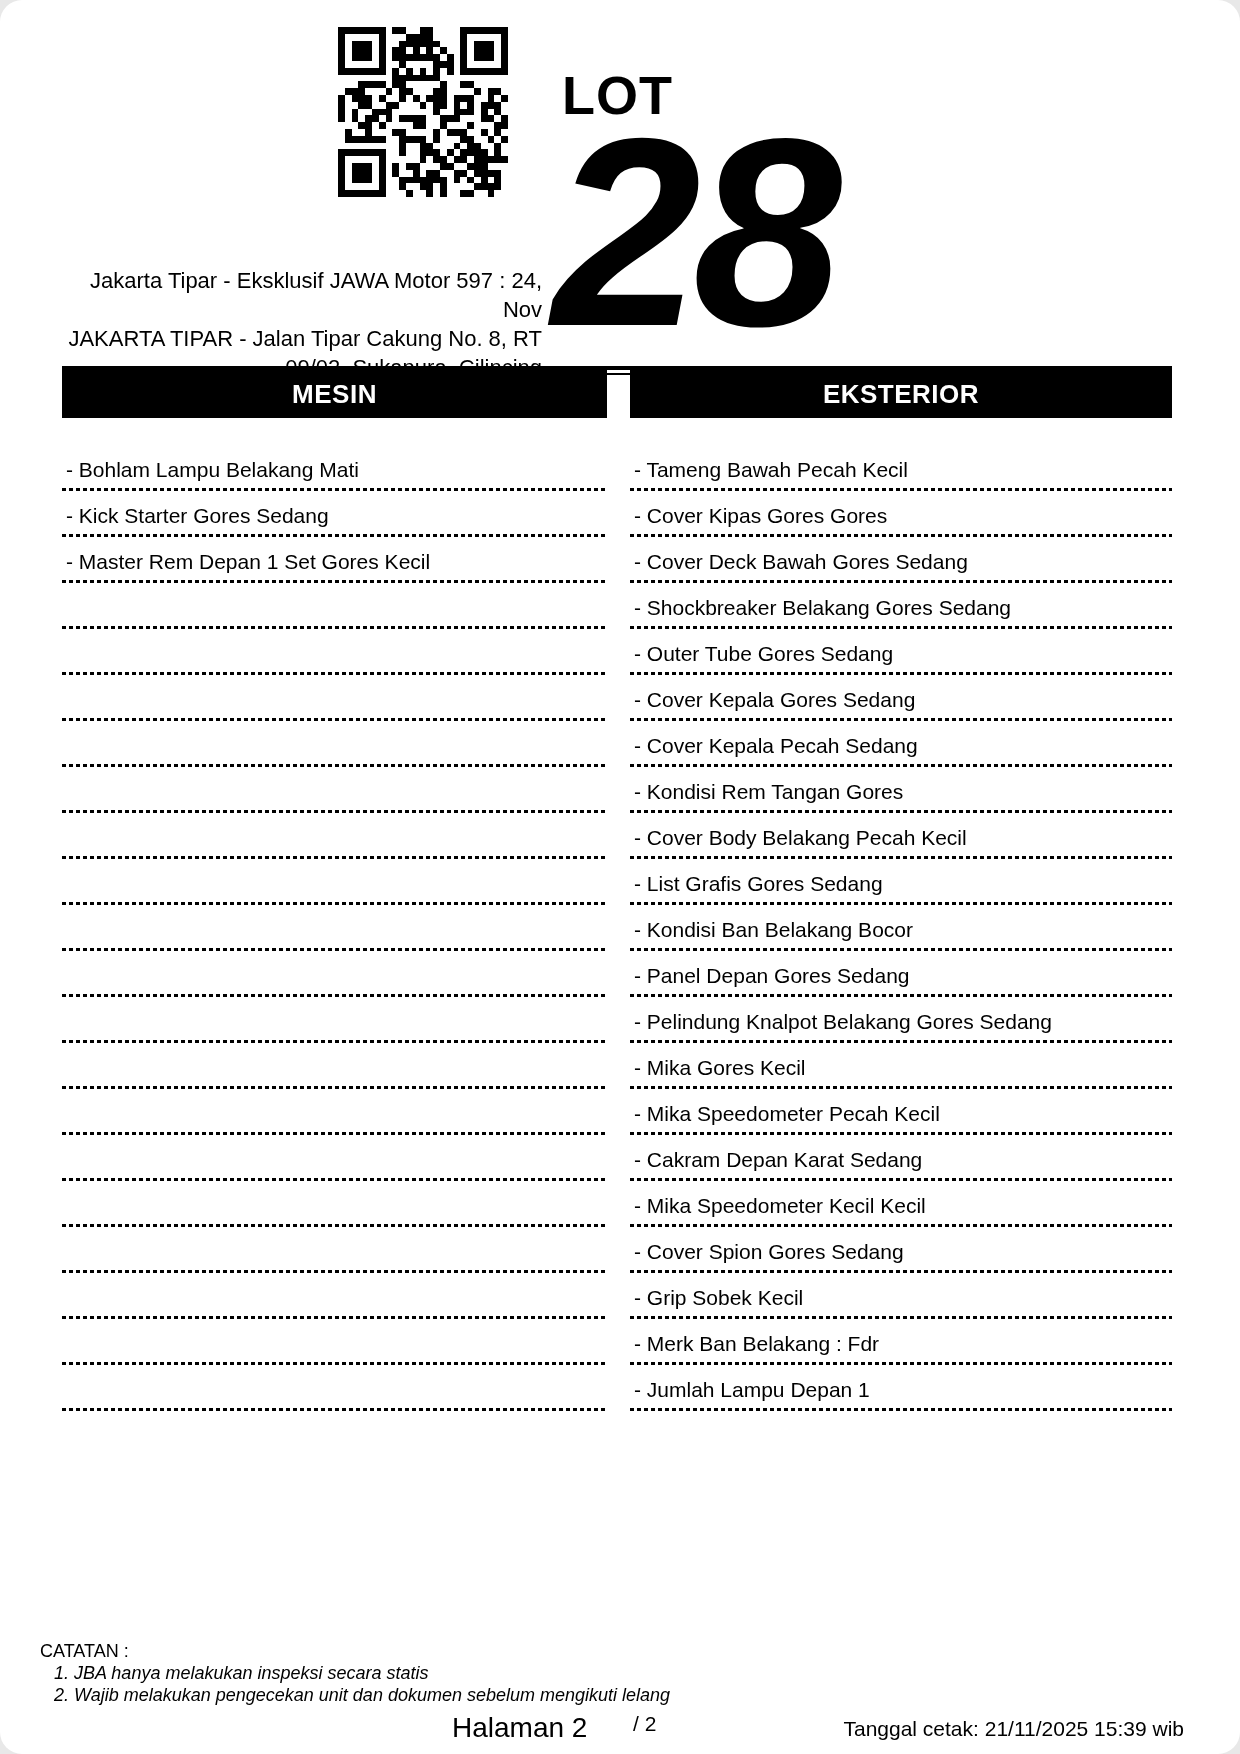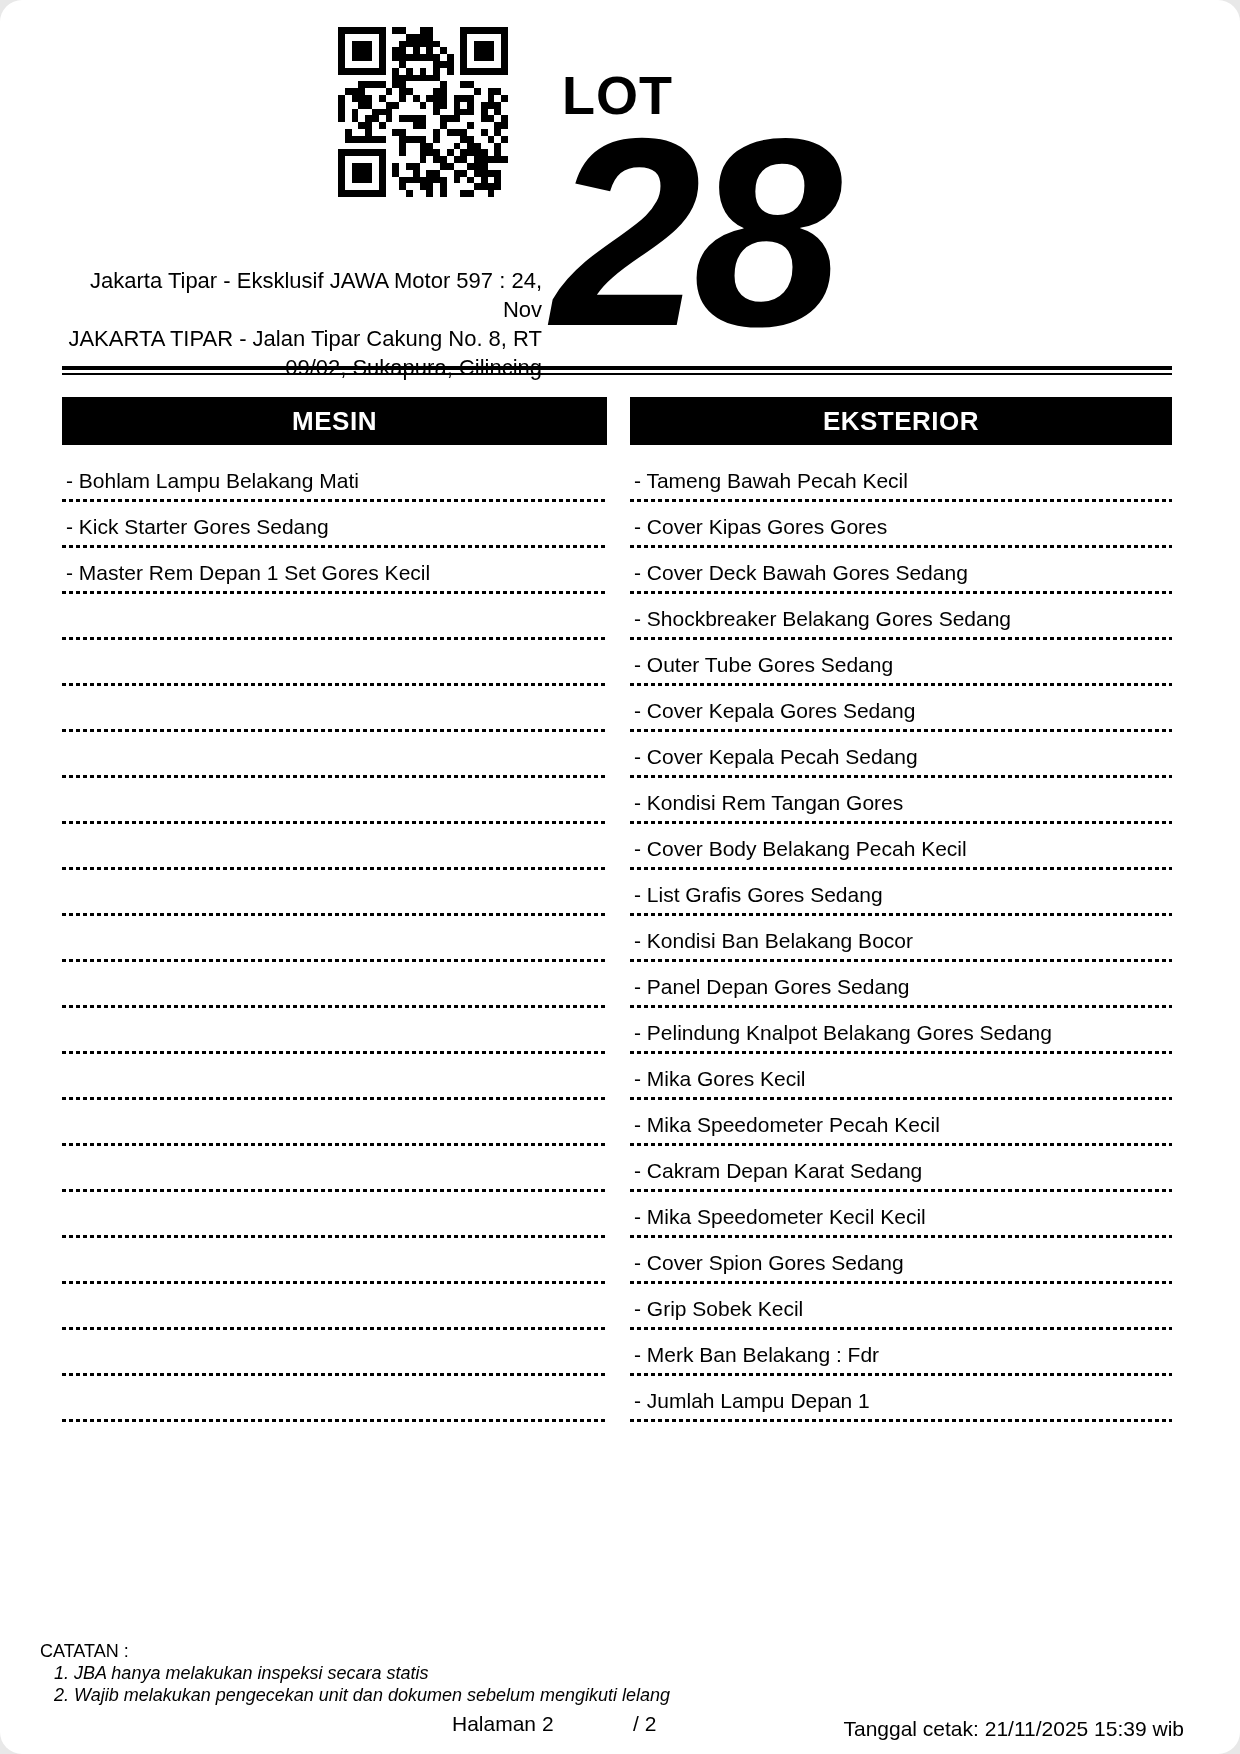--- a/index.html
+++ b/index.html
@@ -25,40 +25,40 @@
     position:absolute; left:552px; top:98px;
     font-size:268px; font-weight:bold; line-height:1; letter-spacing:-8px;font-style:italic;
   }
   .address { position:absolute; left:62px; top:266px; width:480px;
     font-size:22px; line-height:29px;text-align:right; }
   .double-rule {
     position:absolute; left:62px; top:366px; width:1110px; height:9px;
     border-top:4px solid #000; border-bottom:2px solid #000;
   }
   
-  .columns { position:absolute; left:62px; top:397px; width:1110px;
+  .columns { position:absolute; left:62px; top:370px; width:1110px;
     display:flex; gap:23px; }
   .col-left  { width:552px; }
   .col-right { width:549px; }
   .col-header {
     height:48px; background:#000000; color:#ffffff;
     font-size:26px; font-weight:bold; text-align:center; line-height:48px;
     letter-spacing:0.5px;
   }
-  .rows { padding-top:11px; }
+  .rows { padding-top:11px;margin-top:16px; }
   .row { position:relative; height:46px; display:flex; align-items:center;
     padding:3px 0 0 4px; font-size:21px; }
   .row::after {
     content:""; position:absolute; left:0; right:0; bottom:0; height:3px;
     background:repeating-linear-gradient(90deg,#000 0 4px,transparent 4px 7px);
   }
   
   .notes { position:absolute; left:40px; top:1640px; font-size:18px; line-height:22px; }
   .note-line { padding-left:14px;font-style:italic; }
-  .page-num   { position:absolute; left:452px; top:1712px; font-size:21px;text-align:right; }
+  .page-num   { position:absolute; left:452px; top:1712px; font-size:28px;text-align:right; }
   .page-total { position:absolute; left:633px; top:1712px; font-size:21px; }
   .print-date { position:absolute; right:56px; top:1717px; font-size:21px; }
 </style>
 </head>
 <body>
 
 <div class="page">
 
   <div class="qr">
     <svg id="qr-svg" viewBox="0 0 25 25" shape-rendering="crispEdges">

